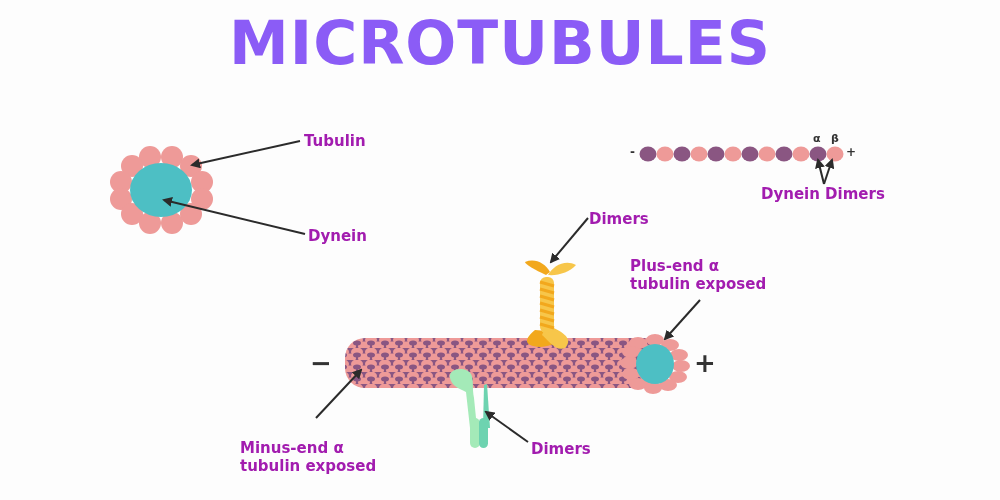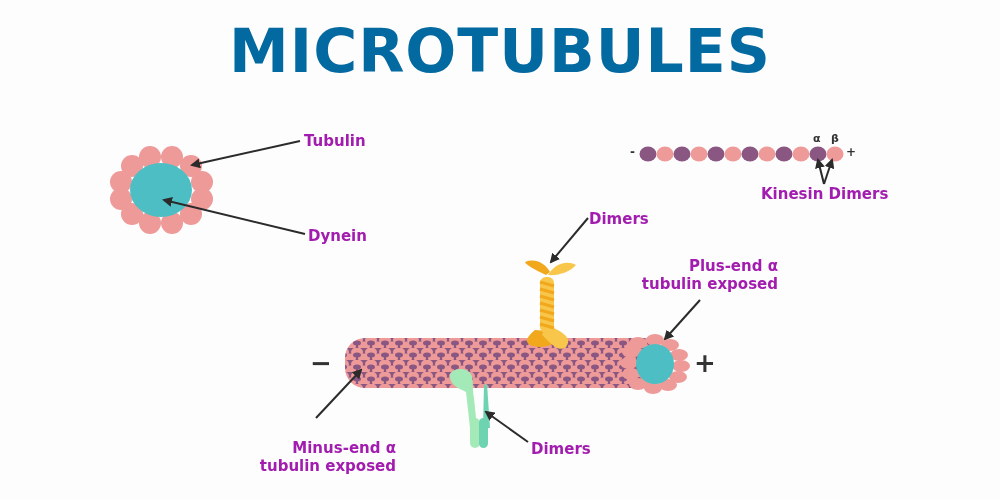--- a/index.html
+++ b/index.html
@@ -7,31 +7,30 @@
       width: 1000px; height: 500px; overflow: hidden;
       background: #fdfdfd;
       font-family: "DejaVu Sans", "Liberation Sans", sans-serif;
       position: relative;
     }
     .title {
       position: absolute; left: 0; top: 8px; width: 1000px;
       text-align: center;
       font-family: "DejaVu Sans", sans-serif;
       font-weight: bold; font-size: 60px; letter-spacing: 1px;
-      color: #0369a1;
-      margin-top: 8px;
+      color: #8b5cf6;
     }
     svg.diagram { position: absolute; left: 0; top: 0; }
     .lbl {
       position: absolute;
       font-family: "DejaVu Sans", sans-serif;
       font-size: 15px; color: #a21caf; font-weight: 600;
       white-space: nowrap; line-height: 18px;
     }
-    .lbl.center { text-align: right; }
+    .lbl.center { text-align: left; }
     .sym { position: absolute; font-family: "DejaVu Sans", sans-serif; color: #333; font-weight: bold; }
     .greek { position: absolute; font-family: "DejaVu Sans", sans-serif; font-size: 11px; font-weight: bold; color: #333; }
   </style>
 </head>
 <body>
 
 <div class="title">MICROTUBULES</div>
 
 <svg class="diagram" width="1000" height="500" viewBox="0 0 1000 500">
   <defs>
@@ -133,21 +132,21 @@
   </g>
   <line x1="528" y1="442" x2="486" y2="412" stroke="#2b2b2b" stroke-width="2" marker-end="url(#ah)"></line>
 
   <line x1="700" y1="300" x2="665" y2="339" stroke="#2b2b2b" stroke-width="2" marker-end="url(#ah)"></line>
 
   <line x1="316" y1="418" x2="361" y2="370" stroke="#2b2b2b" stroke-width="2" marker-end="url(#ah)"></line>
 </svg>
 
 <div class="lbl" style="left:304px; top:132px;">Tubulin</div>
 <div class="lbl" style="left:308px; top:227px;">Dynein</div>
-<div class="lbl" style="left:761px; top:185px;">Kinesin Dimers</div>
+<div class="lbl" style="left:761px; top:185px;">Dynein Dimers</div>
 <div class="lbl" style="left:589px; top:210px;">Dimers</div>
 <div class="lbl center" style="left:630px; top:257px; width:148px;">
   <div>Plus-end α</div>
   <div>tubulin exposed</div>
 </div>
 <div class="lbl center" style="left:240px; top:424px; width:156px;margin-top:15px;">
   <div>Minus-end α</div>
   <div>tubulin exposed</div>
 </div>
 <div class="lbl" style="left:531px; top:440px;">Dimers</div>

